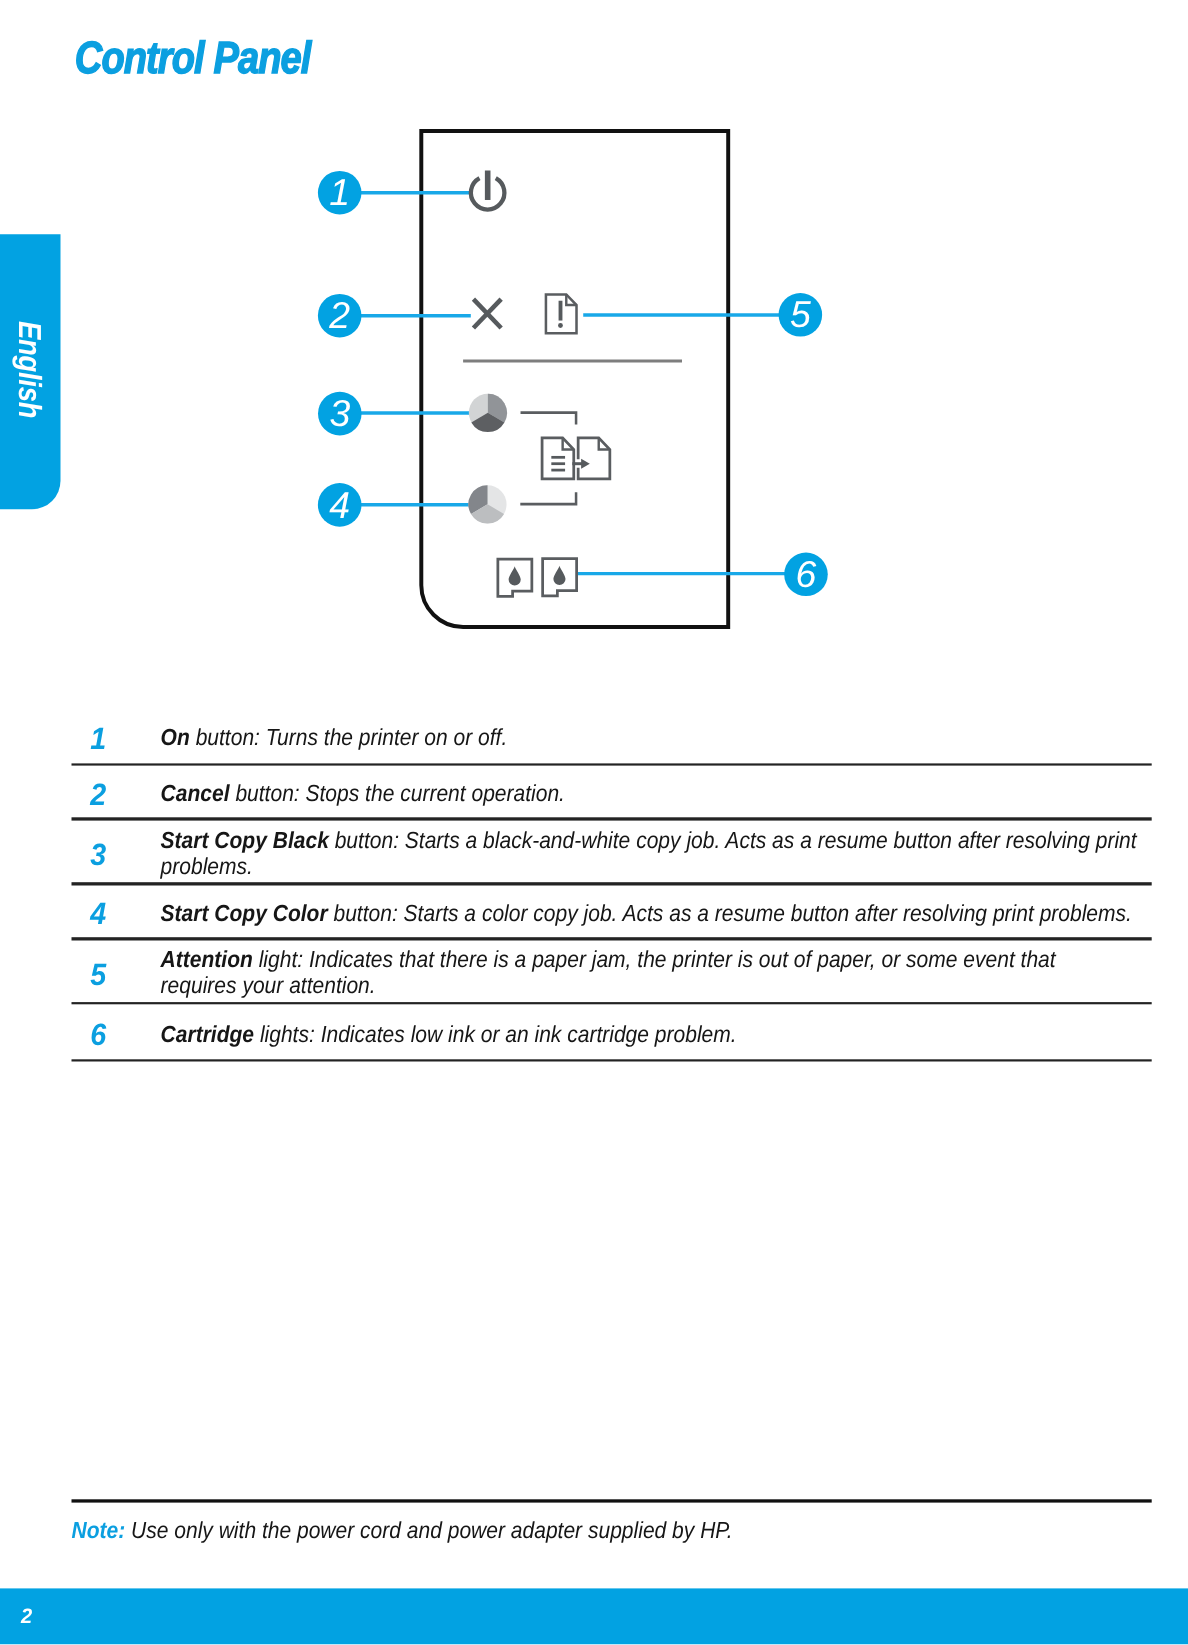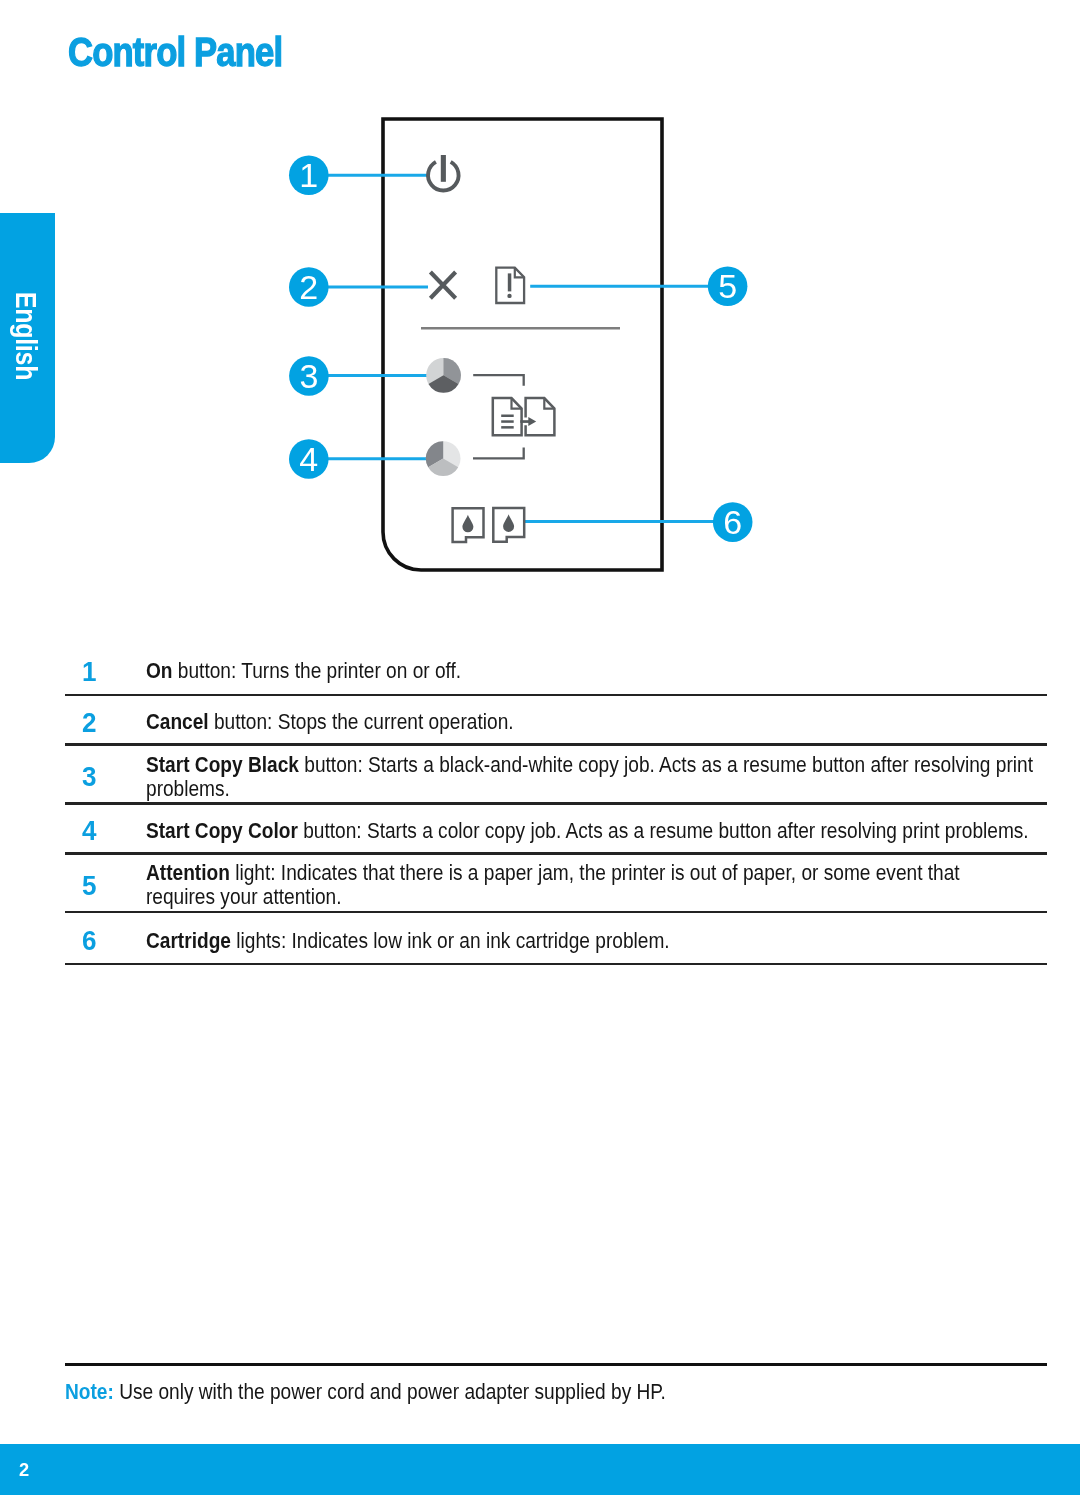--- a/index.html
+++ b/index.html
@@ -1,19 +1,19 @@
 <!DOCTYPE html>
 <html><head>
 <meta charset="utf-8">
 <style>
   html,body{margin:0;padding:0;}
   body{width:1080px;height:1495px;background:#ffffff;
        font-family:"Liberation Sans",sans-serif;position:relative;overflow:hidden;
        -webkit-font-smoothing:antialiased;}
-  .page{position:absolute;left:0;top:0;width:1080px;height:1495px;}
+  .page{position:absolute;left:0;top:0;width:1080px;height:1495px;font-style:italic;}
 
   #page-title{position:absolute;left:67.5px;top:29px;font-size:41px;line-height:46px;
       font-weight:bold;color:#0b9fe0;letter-spacing:-1.0px;
       -webkit-text-stroke:1.3px #0b9fe0;
       transform:scaleX(0.845);transform-origin:left top;white-space:nowrap;}
 
   #lang-tab{position:absolute;left:-32px;top:213px;width:87px;height:250px;
       background:#02a2e2;border-radius:0 0 26px 0;}
   #lang-label{position:absolute;left:-42.5px;top:99.5px;width:200px;height:46px;
       color:#ffffff;font-weight:bold;font-size:29px;letter-spacing:-0.3px;

